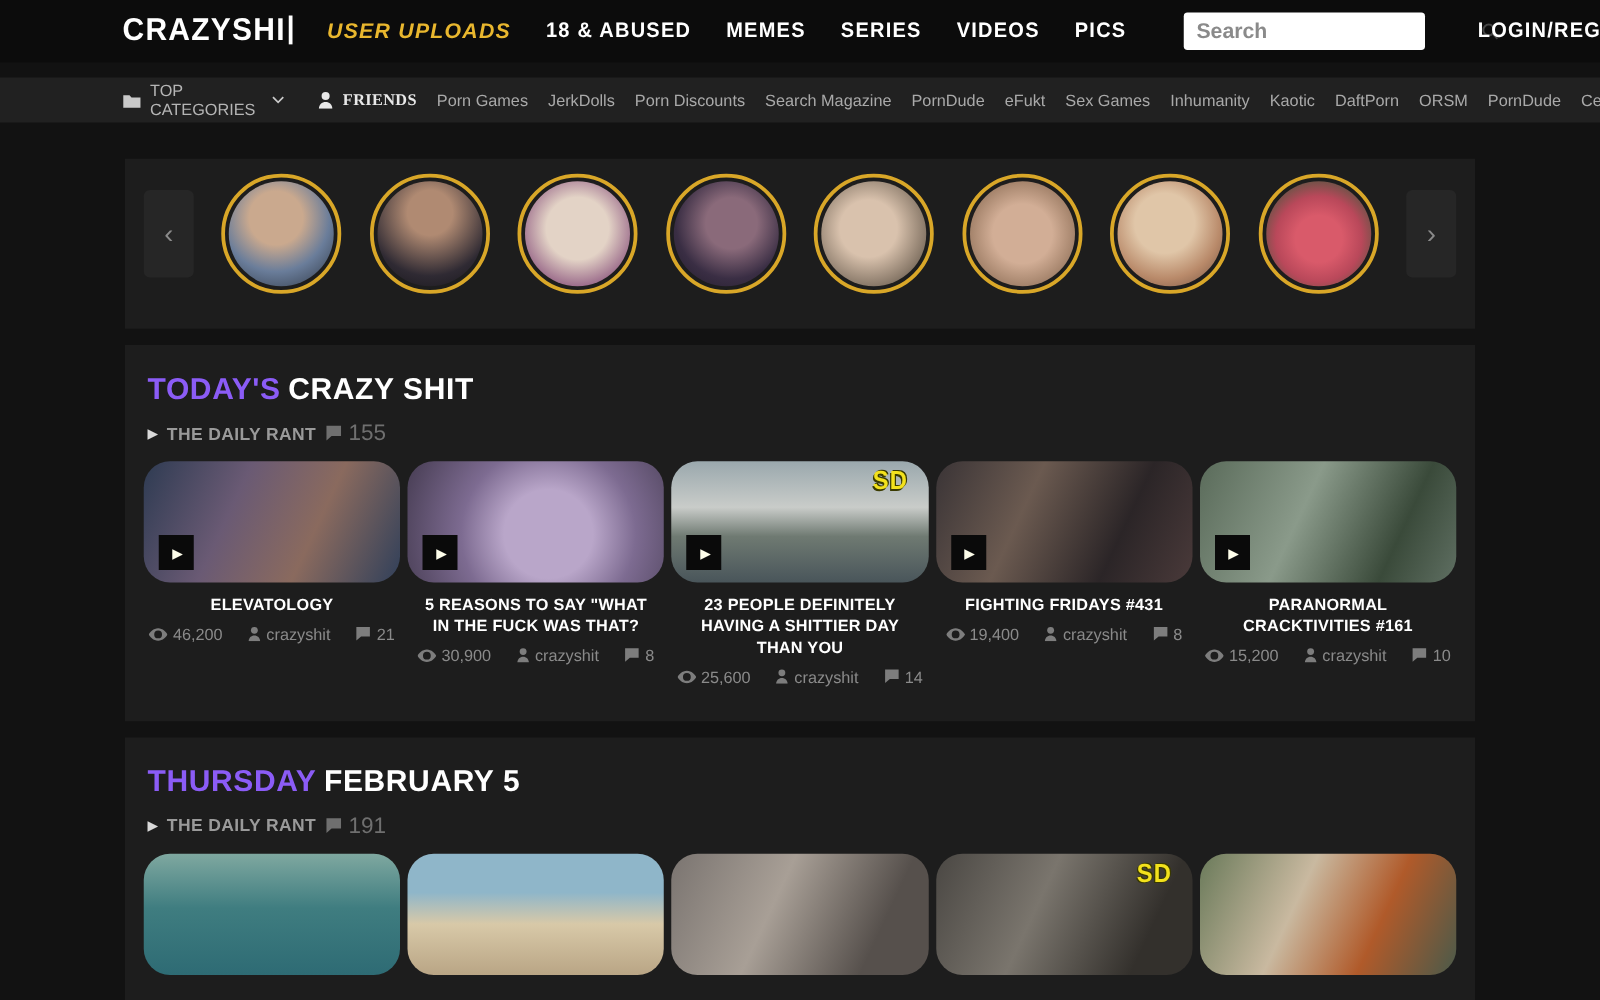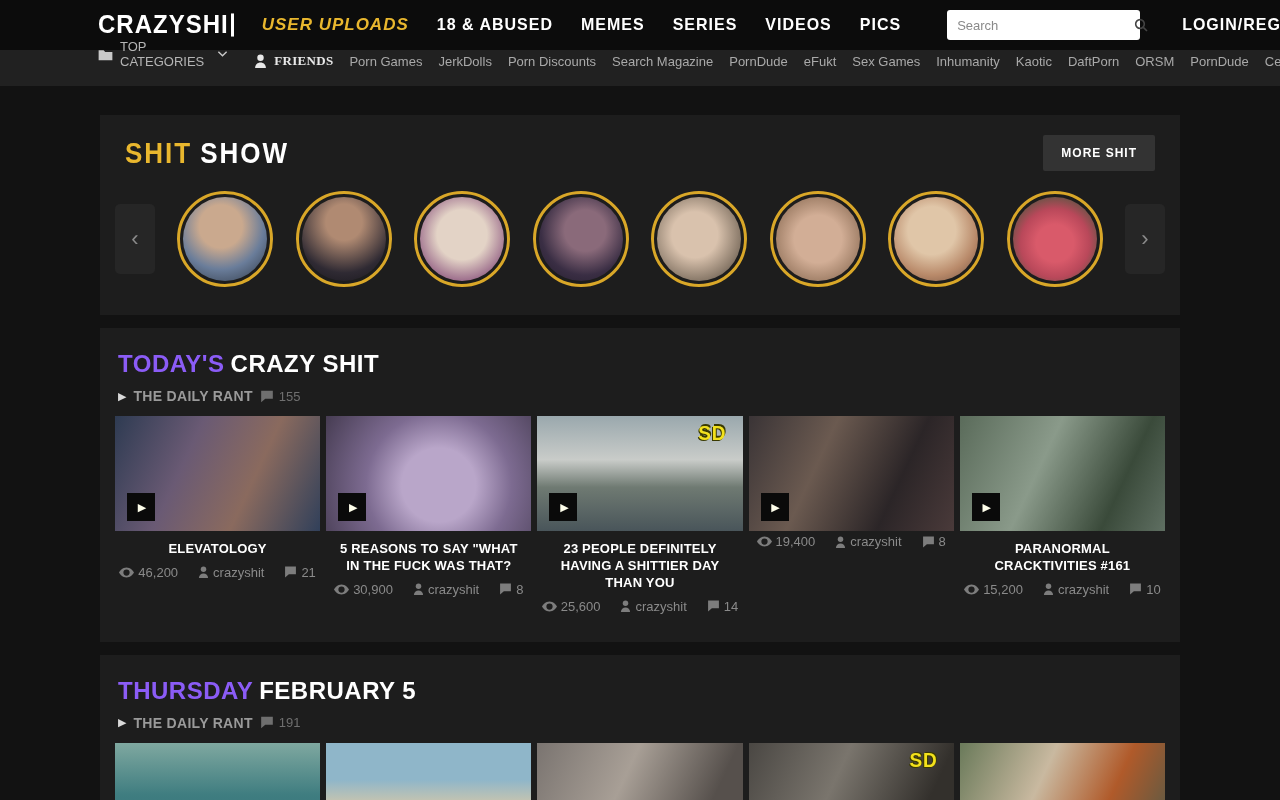--- a/index.html
+++ b/index.html
@@ -13,29 +13,29 @@
   .logo { color:#fff; font-weight:800; font-size:24px; letter-spacing:1px;
     transform:scaleY(1.05); white-space:nowrap; cursor:pointer; }
   .logo .cursor-bar { display:inline-block; width:3px; height:22px; background:#fff;
     vertical-align:-3px; margin-left:2px; }
   .nav-uploads { color:#e9b72e; font-style:italic; font-weight:800; font-size:17px;
     letter-spacing:1px; white-space:nowrap; cursor:pointer; }
   .nav-item { color:#fff; font-weight:800; font-size:16px; letter-spacing:1px;
     white-space:nowrap; cursor:pointer; transform:scaleY(1.05); }
   .searchbox { margin-left:18px; width:193px; height:30px; background:#fff; border-radius:3px;
     display:flex; align-items:center; padding:0 8px 0 10px; }
-  .searchbox input { flex:1; border:none; outline:none; font-size:13px; color:#0369a1;
-    font-family:"Liberation Sans",sans-serif; background:transparent; }
+  .searchbox input { flex:1; border:none; outline:none; font-size:17px; color:#0369a1;
+    font-family:"Liberation Sans",sans-serif; background:transparent;font-weight:bold; }
   .searchbox input::placeholder { color:#8a8a8a; }
   .login { color:#fff; font-weight:800; font-size:16px; letter-spacing:1px;
     margin-left:14px; white-space:nowrap; cursor:pointer; transform:scaleY(1.05); }
 
   
-  .subnav { height:36px; background:#212121; display:flex; align-items:flex-end;
-    padding:17px 98px; gap:16px; font-size:13px; color:#b5b5b5; }
+  .subnav { height:36px; background:#212121; display:flex; align-items:center;
+    padding:17px 98px; gap:16px; font-size:13px; color:#b5b5b5;margin-top:12px; }
   .subnav .grp { display:flex; align-items:center; gap:7px; cursor:pointer; }
   .subnav .white { color:#e8e8e8; font-weight:700; letter-spacing:.3px;font-family:Liberation Serif, serif; }
   .subnav a.link { color:#a9a9a9; text-decoration:none; cursor:pointer; white-space:nowrap; }
   .subnav .caret { margin-left:6px; }
 
   
   .container { width:1080px; margin:0 auto; }
   .panel { background:#1d1d1d; margin-top:13px; }
   .panel.first { margin-top:29px; }
 
@@ -58,26 +58,26 @@
   .avatar .pic { width:100%; height:100%; border-radius:50%; }
 
   
   .sec-head { padding:22px 18px 4px 18px; }
   .sec-title { font-size:24px; font-weight:800; letter-spacing:.5px; }
   .sec-title .acc { color:#8b5cf6; }
   .sec-title .rest { color:#fff; margin-left:6px; }
   .rant { display:flex; align-items:center; gap:7px; padding:6px 18px 12px 18px; }
   .rant .tri { color:#d9d9d9; font-size:11px; }
   .rant .lbl { color:#9a9a9a; font-weight:700; font-size:14px; letter-spacing:.3px; }
-  .rant .cnt { color:#6f6f6f; font-size:13px; display:flex; align-items:center; gap:5px; }
+  .rant .cnt { color:#6f6f6f; font-size:18px; display:flex; align-items:center; gap:5px; }
 
   
   .cards { display:grid; grid-template-columns:repeat(5,1fr); gap:6px; padding:0 15px 22px 15px; }
   .card { display:flex; flex-direction:column; }
-  .thumb { position:relative; height:115px; cursor:pointer; }
+  .thumb { position:relative; height:97px; cursor:pointer;border-radius:21px; }
   .play { position:absolute; left:12px; bottom:10px; width:28px; height:28px; background:#0a0a0a;
     display:flex; align-items:center; justify-content:center; }
   .play .g { color:#fdfdea; font-size:11px; margin-left:2px; }
   .sd { position:absolute; right:16px; top:6px; color:#f3e11c; font-weight:800; font-size:19px;
     letter-spacing:1px; text-shadow:-1px 1px 0 #3a3a00, 1px -1px 0 #3a3a00; transform:scaleY(1.1); }
   .card-title { color:#fff; font-weight:700; font-size:13px; text-align:center;
     line-height:1.3; padding:10px 6px 4px 6px; letter-spacing:.2px; cursor:pointer; }
   .stats { display:flex; align-items:center; justify-content:center; gap:20px;
     color:#8a8a8a; font-size:13px; padding:3px 0 6px 0; }
   .stats .ig { display:flex; align-items:center; gap:4px; }
@@ -161,26 +161,20 @@
   <a class="link">DaftPorn</a>
   <a class="link">ORSM</a>
   <a class="link">PornDude</a>
   <a class="link">Celebs</a>
 
 </div>
 
 <div class="container">
 
   <div class="panel first">
-    <div class="ss-head">
-      <div class="ss-title">
-        <span class="acc">SHIT</span><span class="rest">SHOW</span>
-      </div>
-      <button class="more-btn">MORE SHIT</button>
-    </div>
     <div class="carousel">
       <button class="car-arrow">‹</button>
       <div class="avatars">
         <div class="avatar">
             <div class="pic a1"></div>
           </div>
         <div class="avatar">
             <div class="pic a2"></div>
           </div>
         <div class="avatar">
@@ -314,20 +308,21 @@
             </span>
         </div>
       </div>
 
       <div class="card">
         <div class="thumb t4">
           <div class="play">
               <span class="g">▶</span>
             </div>
         </div>
+        <div class="card-title">FIGHTING FRIDAYS #431</div>
         <div class="stats">
           <span class="ig">
               <svg width="15" height="11" viewBox="0 0 24 16">
                 <path d="M12 0C6 0 1.6 5 0 8c1.6 3 6 8 12 8s10.4-5 12-8c-1.6-3-6-8-12-8zm0 13a5 5 0 110-10 5 5 0 010 10z"></path>
               </svg>
               <span>19,400</span>
             </span>
           <span class="ig">
               <svg width="11" height="12" viewBox="0 0 24 26">
                 <circle cx="12" cy="7" r="6"></circle>

